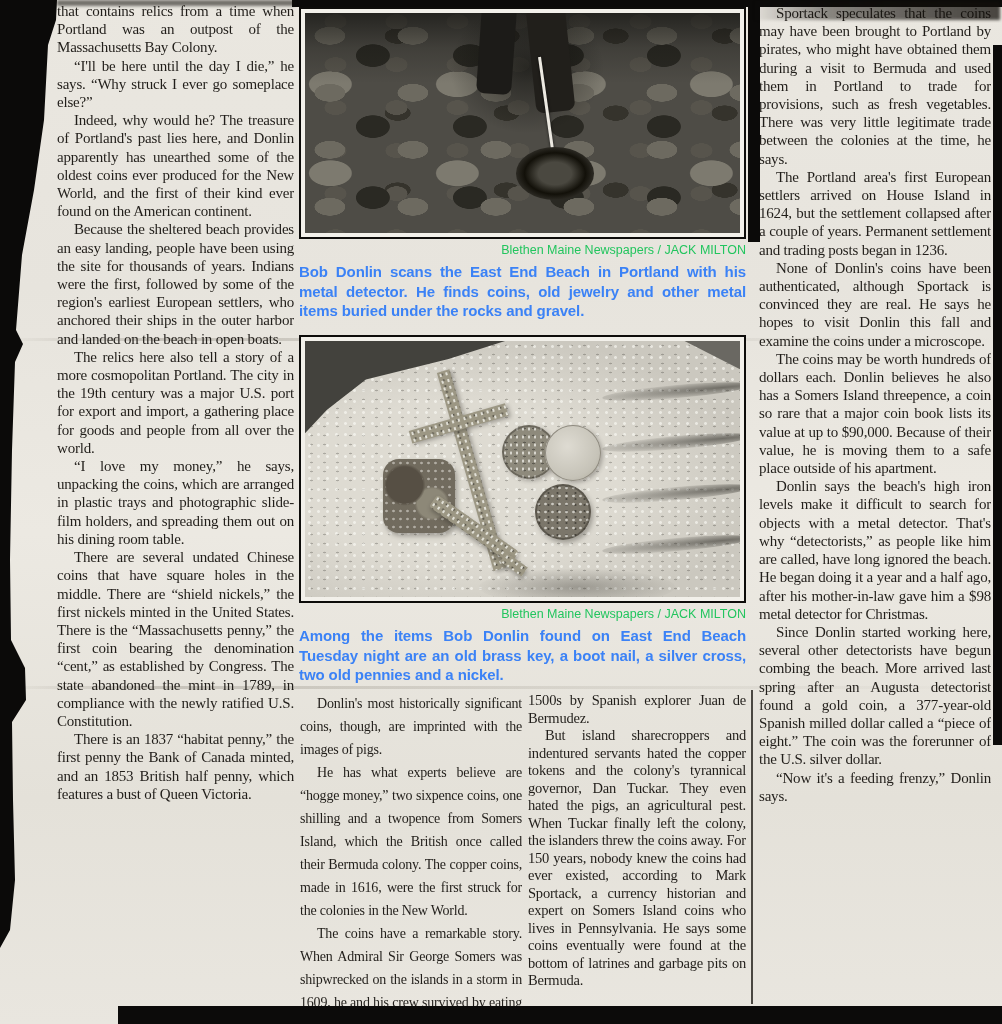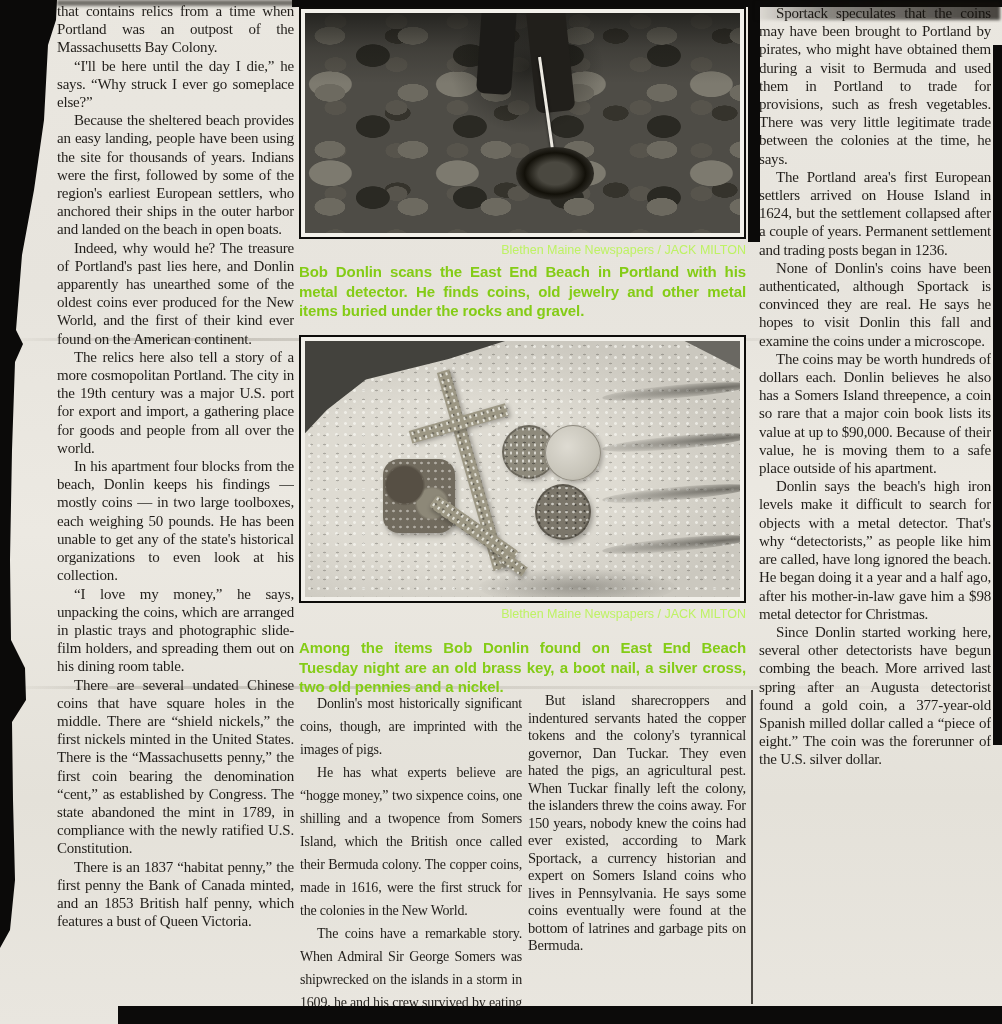--- a/index.html
+++ b/index.html
@@ -112,42 +112,41 @@
   .coin2{left:240px;top:84px;width:56px;height:56px;
     background:radial-gradient(circle at 40% 38%,#dedbd2,#c6c3b8 65%,#aba797);
     box-shadow:inset 0 0 0 1px #8f8b80,2px 2px 4px rgba(40,38,32,.3);}
   .coin3{left:230px;top:143px;width:56px;height:56px;background:#7b766a;
     background-image:radial-gradient(rgba(255,255,250,.6) 1px,rgba(0,0,0,0) 1.4px),
                      radial-gradient(rgba(35,33,28,.55) 1px,rgba(0,0,0,0) 1.4px);
     background-size:7px 8px,9px 6px;box-shadow:inset 0 0 0 2px rgba(60,56,48,.5),2px 3px 5px rgba(40,38,32,.35);}
 
   
   .credit{position:absolute;left:299px;width:447px;text-align:right;
-    font-family:"Liberation Sans",sans-serif;font-size:12.5px;color:#bef264;letter-spacing:0;}
+    font-family:"Liberation Sans",sans-serif;font-size:12.5px;color:#22c55e;letter-spacing:0;}
   .credit1{top:243px;} .credit2{top:607px;}
   .caption{position:absolute;left:299px;width:447px;text-align:justify;
     font-family:"Liberation Sans",sans-serif;font-weight:bold;font-size:15px;line-height:19.5px;
-    letter-spacing:-0.1px;color:#84cc16;}
-  .caption1{top:262px;} .caption2{top:626px;margin-top:12px;}
+    letter-spacing:-0.1px;color:#3b82f6;}
+  .caption1{top:262px;} .caption2{top:626px;}
 </style>
 </head>
 <body>
 
 <div class="paper">
   <div class="crease c1"></div>
   <div class="crease c2"></div>
 </div>
 
 <div class="bodycol col-left">
   <p class="cont">that contains relics from a time when Portland was an outpost of the Massachusetts Bay Colony.</p>
   <p>“I'll be here until the day I die,” he says. “Why struck I ever go someplace else?”</p>
+  <p>Indeed, why would he? The treasure of Portland's past lies here, and Donlin apparently has unearthed some of the oldest coins ever produced for the New World, and the first of their kind ever found on the American continent.</p>
   <p>Because the sheltered beach provides an easy landing, people have been using the site for thousands of years. Indians were the first, followed by some of the region's earliest European settlers, who anchored their ships in the outer harbor and landed on the beach in open boats.</p>
-  <p>Indeed, why would he? The treasure of Portland's past lies here, and Donlin apparently has unearthed some of the oldest coins ever produced for the New World, and the first of their kind ever found on the American continent.</p>
   <p>The relics here also tell a story of a more cosmopolitan Portland. The city in the 19th century was a major U.S. port for export and import, a gathering place for goods and people from all over the world.</p>
-  <p>In his apartment four blocks from the beach, Donlin keeps his findings — mostly coins — in two large toolboxes, each weighing 50 pounds. He has been unable to get any of the state's historical organizations to even look at his collection.</p>
   <p>“I love my money,” he says, unpacking the coins, which are arranged in plastic trays and photographic slide-film holders, and spreading them out on his dining room table.</p>
   <p>There are several undated Chinese coins that have square holes in the middle. There are “shield nickels,” the first nickels minted in the United States. There is the “Massachusetts penny,” the first coin bearing the denomination “cent,” as established by Congress. The state abandoned the mint in 1789, in compliance with the newly ratified U.S. Constitution.</p>
   <p>There is an 1837 “habitat penny,” the first penny the Bank of Canada minted, and an 1853 British half penny, which features a bust of Queen Victoria.</p>
 </div>
 
 <div class="photo photo1">
   <div class="photo-img beach">
     <div class="legshadow"></div>
     <div class="leg l1"></div>
     <div class="leg l2"></div>
@@ -181,31 +180,33 @@
 </div>
 <div class="credit credit2">Blethen Maine Newspapers / JACK MILTON</div>
 <div class="caption caption2">Among the items Bob Donlin found on East End Beach Tuesday night are an old brass key, a boot nail, a silver cross, two old pennies and a nickel.</div>
 
 <div class="bodycol col-midleft">
   <p>Donlin's most historically significant coins, though, are imprinted with the images of pigs.</p>
   <p>He has what experts believe are “hogge money,” two sixpence coins, one shilling and a twopence from Somers Island, which the British once called their Bermuda colony. The copper coins, made in 1616, were the first struck for the colonies in the New World.</p>
   <p>The coins have a remarkable story. When Admiral Sir George Somers was shipwrecked on the islands in a storm in 1609, he and his crew survived by eating wild pigs, which had been brought to the island in the early</p>
 </div>
 <div class="bodycol col-midright">
+  <p class="cont">1500s by Spanish explorer Juan de Bermudez.</p>
   <p>But island sharecroppers and indentured servants hated the copper tokens and the colony's tyrannical governor, Dan Tuckar. They even hated the pigs, an agricultural pest. When Tuckar finally left the colony, the islanders threw the coins away. For 150 years, nobody knew the coins had ever existed, according to Mark Sportack, a currency historian and expert on Somers Island coins who lives in Pennsylvania. He says some coins eventually were found at the bottom of latrines and garbage pits on Bermuda.</p>
 </div>
 <div class="colrule"></div>
 
 <div class="bodycol col-right">
   <p>Sportack speculates that the coins may have been brought to Portland by pirates, who might have obtained them during a visit to Bermuda and used them in Portland to trade for provisions, such as fresh vegetables. There was very little legitimate trade between the colonies at the time, he says.</p>
   <p>The Portland area's first European settlers arrived on House Island in 1624, but the settlement collapsed after a couple of years. Permanent settlement and trading posts began in 1236.</p>
   <p>None of Donlin's coins have been authenticated, although Sportack is convinced they are real. He says he hopes to visit Donlin this fall and examine the coins under a microscope.</p>
   <p>The coins may be worth hundreds of dollars each. Donlin believes he also has a Somers Island threepence, a coin so rare that a major coin book lists its value at up to $90,000. Because of their value, he is moving them to a safe place outside of his apartment.</p>
   <p>Donlin says the beach's high iron levels make it difficult to search for objects with a metal detector. That's why “detectorists,” as people like him are called, have long ignored the beach. He began doing it a year and a half ago, after his mother-in-law gave him a $98 metal detector for Christmas.</p>
   <p>Since Donlin started working here, several other detectorists have begun combing the beach. More arrived last spring after an Augusta detectorist found a gold coin, a 377-year-old Spanish milled dollar called a “piece of eight.” The coin was the forerunner of the U.S. silver dollar.</p>
+  <p>“Now it's a feeding frenzy,” Donlin says.</p>
 </div>
 
 <svg class="torn-left" viewBox="0 0 60 950" preserveAspectRatio="none">
   <polygon fill="#0b0a09" points="0,0 57,0 56,20 48,45 44,120 34,190 22,255 16,330 23,344 15,362 12,450 10,560 11,640 25,668 26,700 12,722 13,800 15,880 10,930 0,948"></polygon>
 </svg>
 <div class="top-band"></div>
 <div class="gap-bar"></div>
 <div class="right-bar"></div>
 <div class="bottom-bar"></div>
 <div class="tr-smudge"></div>

